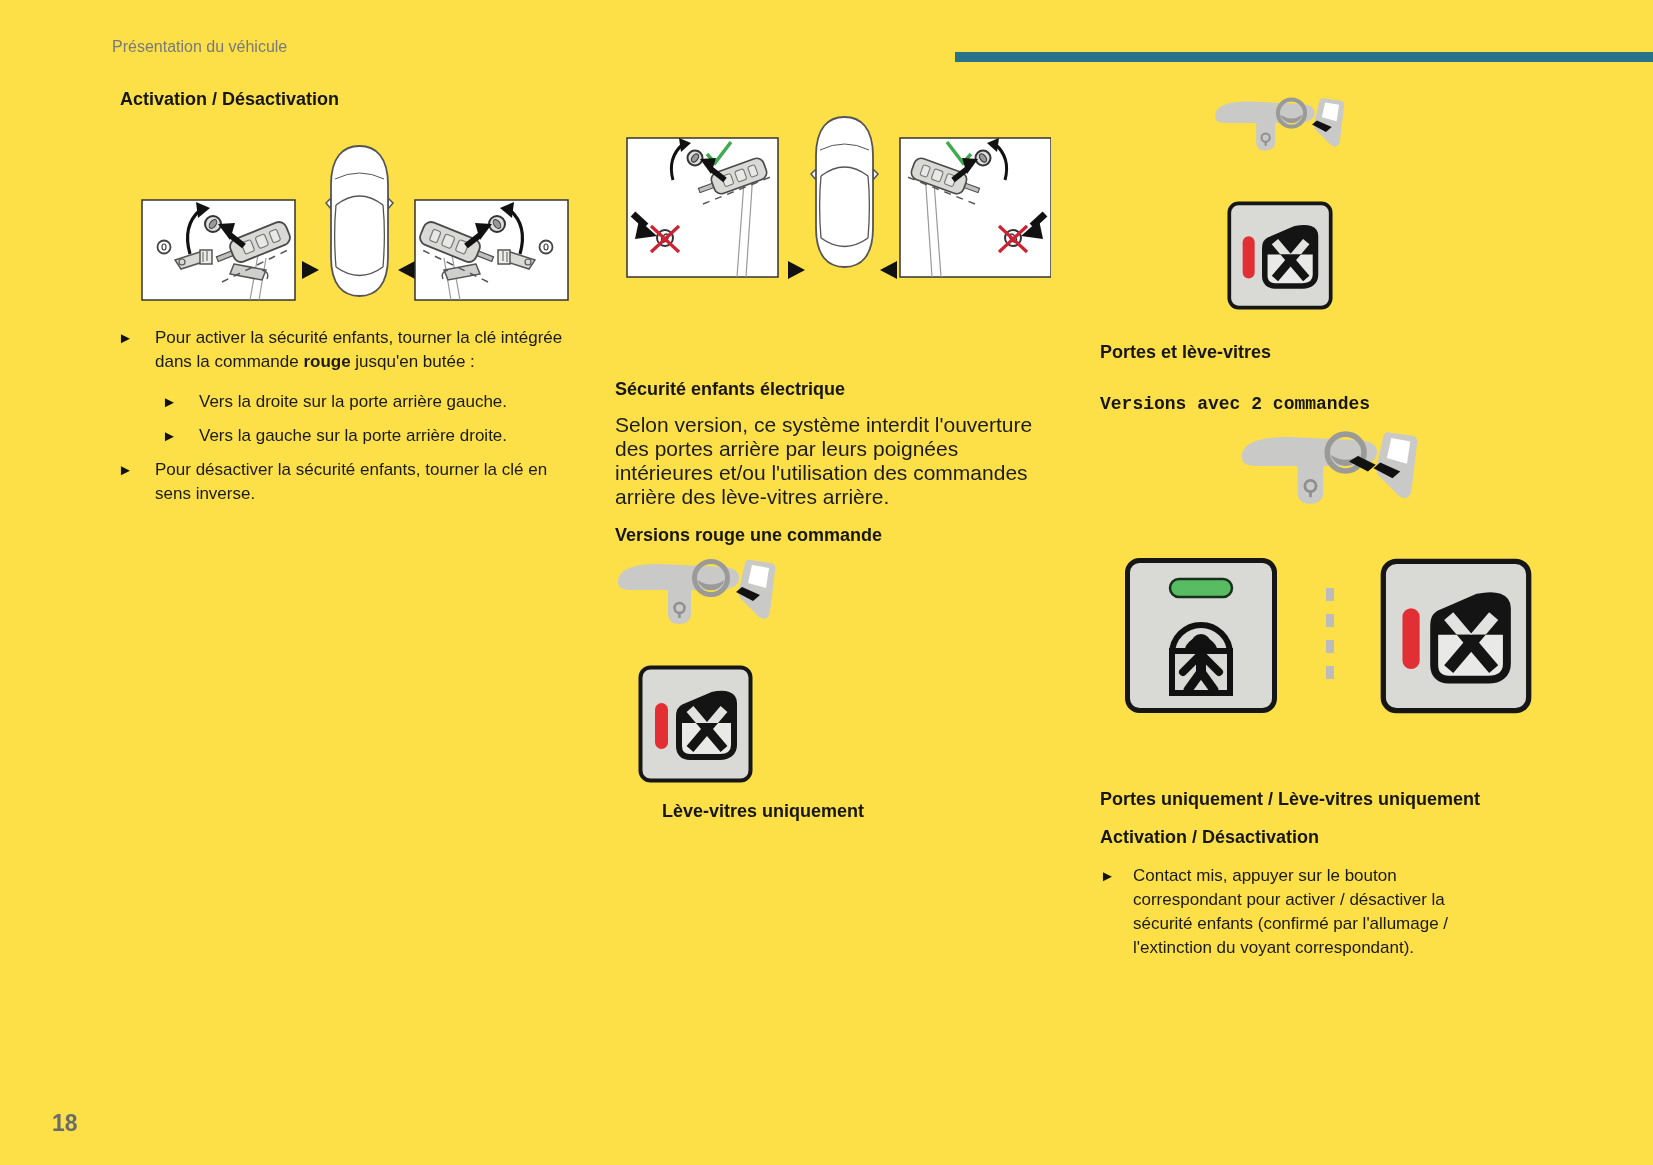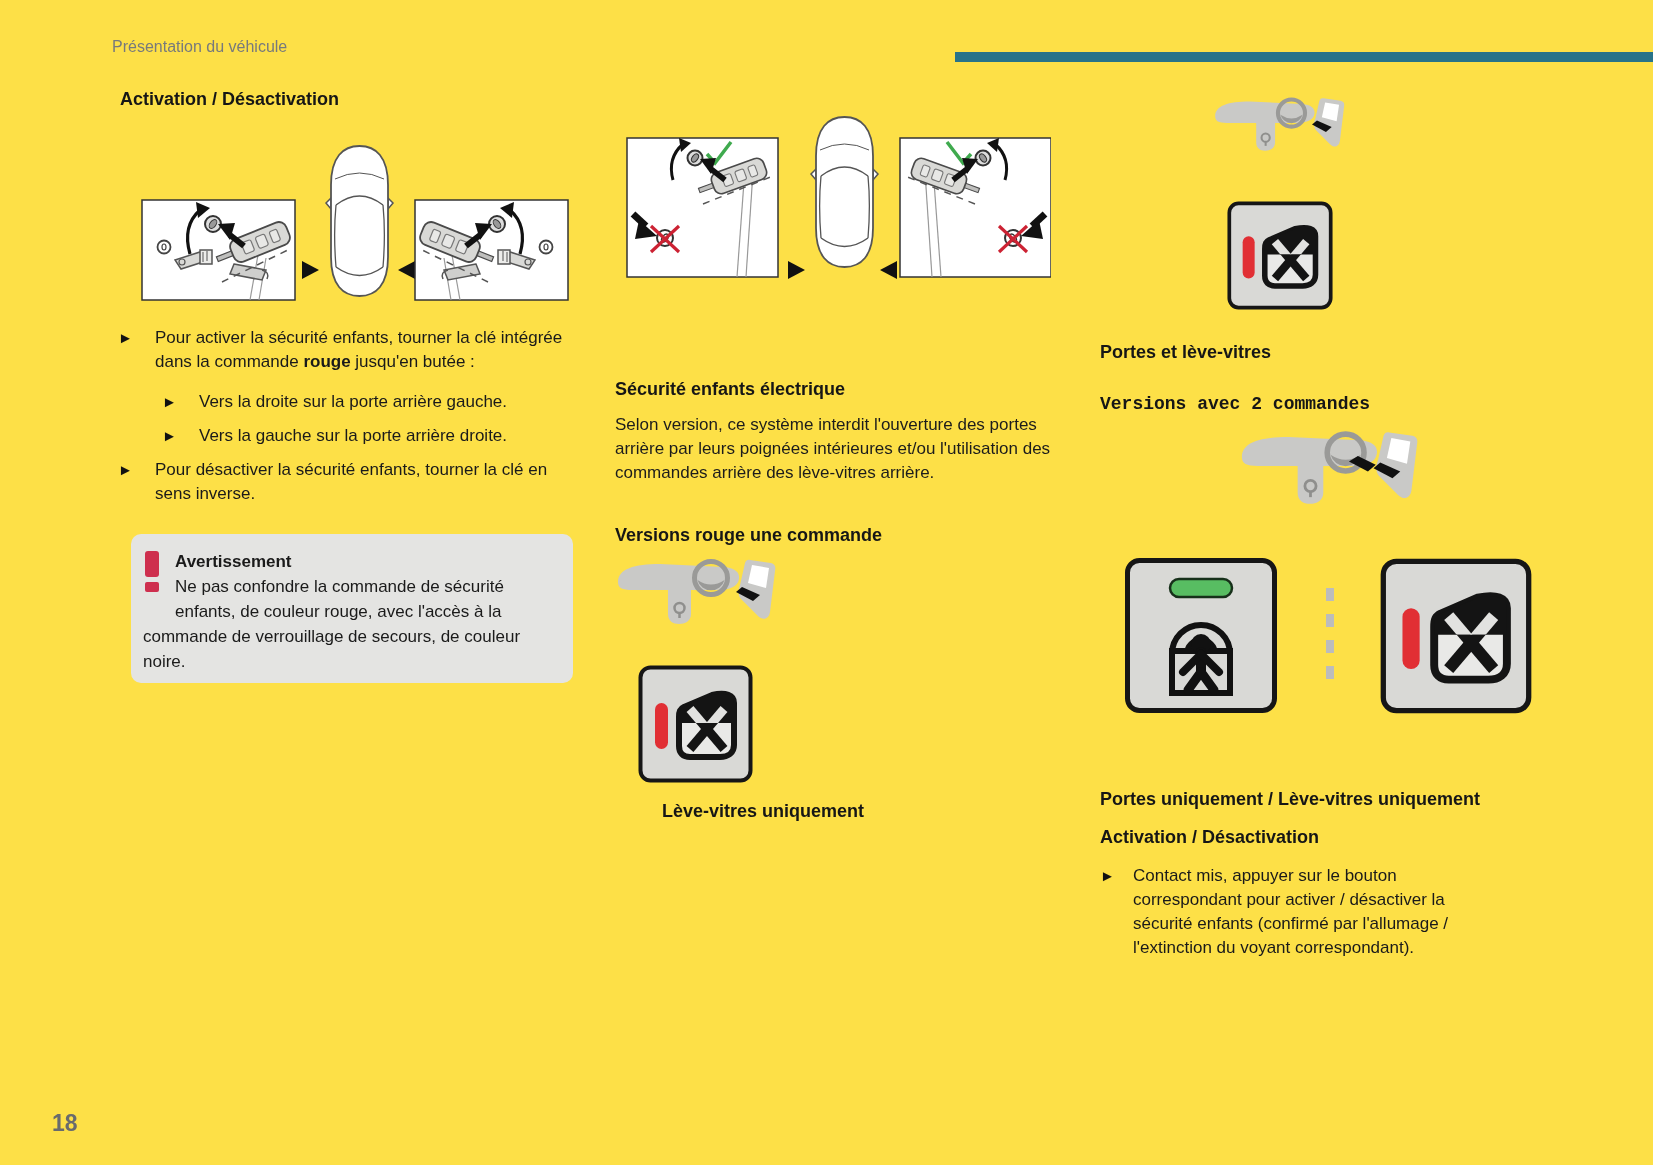--- a/index.html
+++ b/index.html
@@ -5,21 +5,21 @@
   * { margin:0; padding:0; box-sizing:border-box; }
   html,body { background:#ffffff; }
   body { font-family:"Liberation Sans","DejaVu Sans",sans-serif; color:#1a1a1a; }
   .page { position:relative; width:1653px; height:1165px; background:#fde047; overflow:hidden; }
 
   .doc-header { position:absolute; left:112px; top:38px; font-size:16px; color:#77797c; }
   .accent-bar { position:absolute; left:955px; top:52px; width:698px; height:10px; background:var(--accent-teal); }
   .page-number { position:absolute; left:52px; top:1110px; font-size:23px; font-weight:bold; color:#696b6d; }
 
   h2.sec { position:absolute; font-size:18px; font-weight:bold; color:#161616; }
-  .body-text { position:absolute; font-size:17px; line-height:24px; color:#1c1c1c; }
+  .body-text { position:absolute; font-size:21px; line-height:24px; color:#1c1c1c; }
 
   .abs { position:absolute; }
 
   
   .bullets { position:absolute; left:118px; top:326px; width:468px; font-size:17px; line-height:24px; }
   .bullet { position:relative; padding-left:37px; }
   .bullet > .tri { position:absolute; left:0; top:0; font-size:15px; color:#111; }
   .sub-bullets { margin-left:44px; margin-top:16px; }
   .sub-bullets .bullet { margin-bottom:10px; }
   .bullet.main-2 { margin-top:8px; }
@@ -191,28 +191,20 @@
         <span class="tri">►</span>
         <span>Vers la gauche sur la porte arrière droite.</span>
       </div>
     </div>
     <div class="bullet main-2">
       <span class="tri">►</span>
       <span>Pour désactiver la sécurité enfants, tourner la clé en sens inverse.</span>
     </div>
   </div>
 
-  <div class="warning">
-    <span class="warn-icon">
-      <span class="bar"></span>
-        <span class="dot"></span>
-    </span>
-    <span class="w-title">Avertissement</span><br>
-    <span>Ne pas confondre la commande de sécurité enfants, de couleur rouge, avec l'accès à la commande de verrouillage de secours, de couleur noire.</span>
-  </div>
 
   <svg class="abs" style="left:586px; top:90px;" width="465" height="190" viewBox="0 0 465 190">
     <rect x="41" y="48" width="151" height="139" fill="#fff" stroke="#333" stroke-width="1.5"></rect>
     <g transform="translate(41,48)">
         <use href="#elecscene"></use>
       </g>
     <polygon points="202,171 219,180 202,189" fill="#111"></polygon>
     <g transform="translate(221,22)">
         <use href="#cartop"></use>
       </g>

